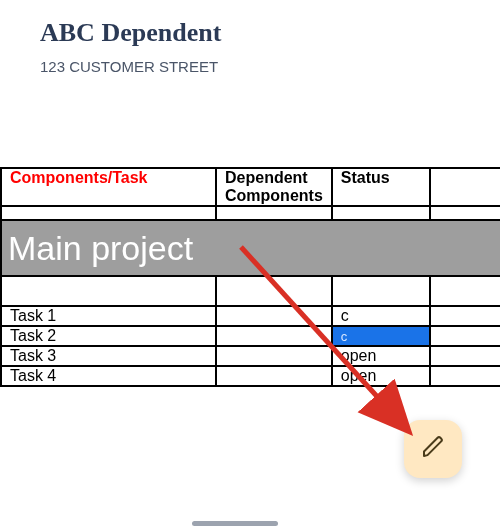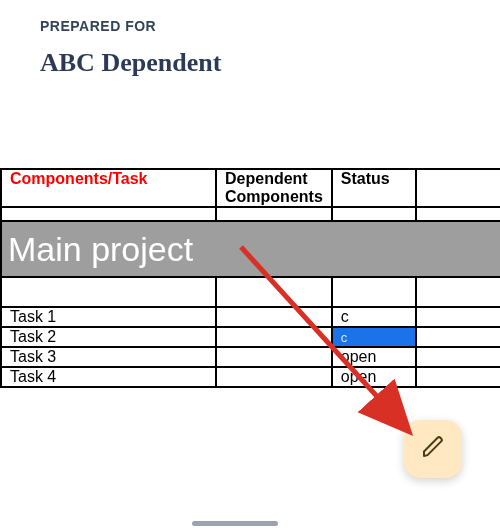--- a/index.html
+++ b/index.html
@@ -49,21 +49,21 @@
     padding: 0 8px;
     text-align: left;
     vertical-align: top;
     background: #fff;
   }
   th {
     font-weight: 700;
   }
   .col-comp { width: 215px; }
   .col-dep  { width: 115px; }
-  .col-stat { width: 84px; }
+  .col-stat { width: 98px; }
   .hdr-comp { color: #ff0000; }
   .spacer-row td { height: 14px; padding: 0; }
   .project-row td {
     background: #9e9e9e;
     height: 56px;
     padding: 0 6px;
     vertical-align: middle;
   }
   .project-title {
     color: #fff;
@@ -110,22 +110,22 @@
     width: 86px;
     height: 5px;
     background: #9ca3af;
     border-radius: 3px;
   }
 </style>
 </head>
 <body>
 
 <div class="doc">
-  <div class="prepared-for">PREPARED FOR</div>
   <div class="company">ABC Dependent</div>
+  <div class="address-line">123 CUSTOMER STREET</div>
 </div>
 
 <div class="table-wrap">
   <table>
     <tbody>
         <tr>
       <th class="col-comp hdr-comp">Components/Task</th>
       <th class="col-dep">Dependent Components</th>
       <th class="col-stat">Status</th>
       <th></th>

